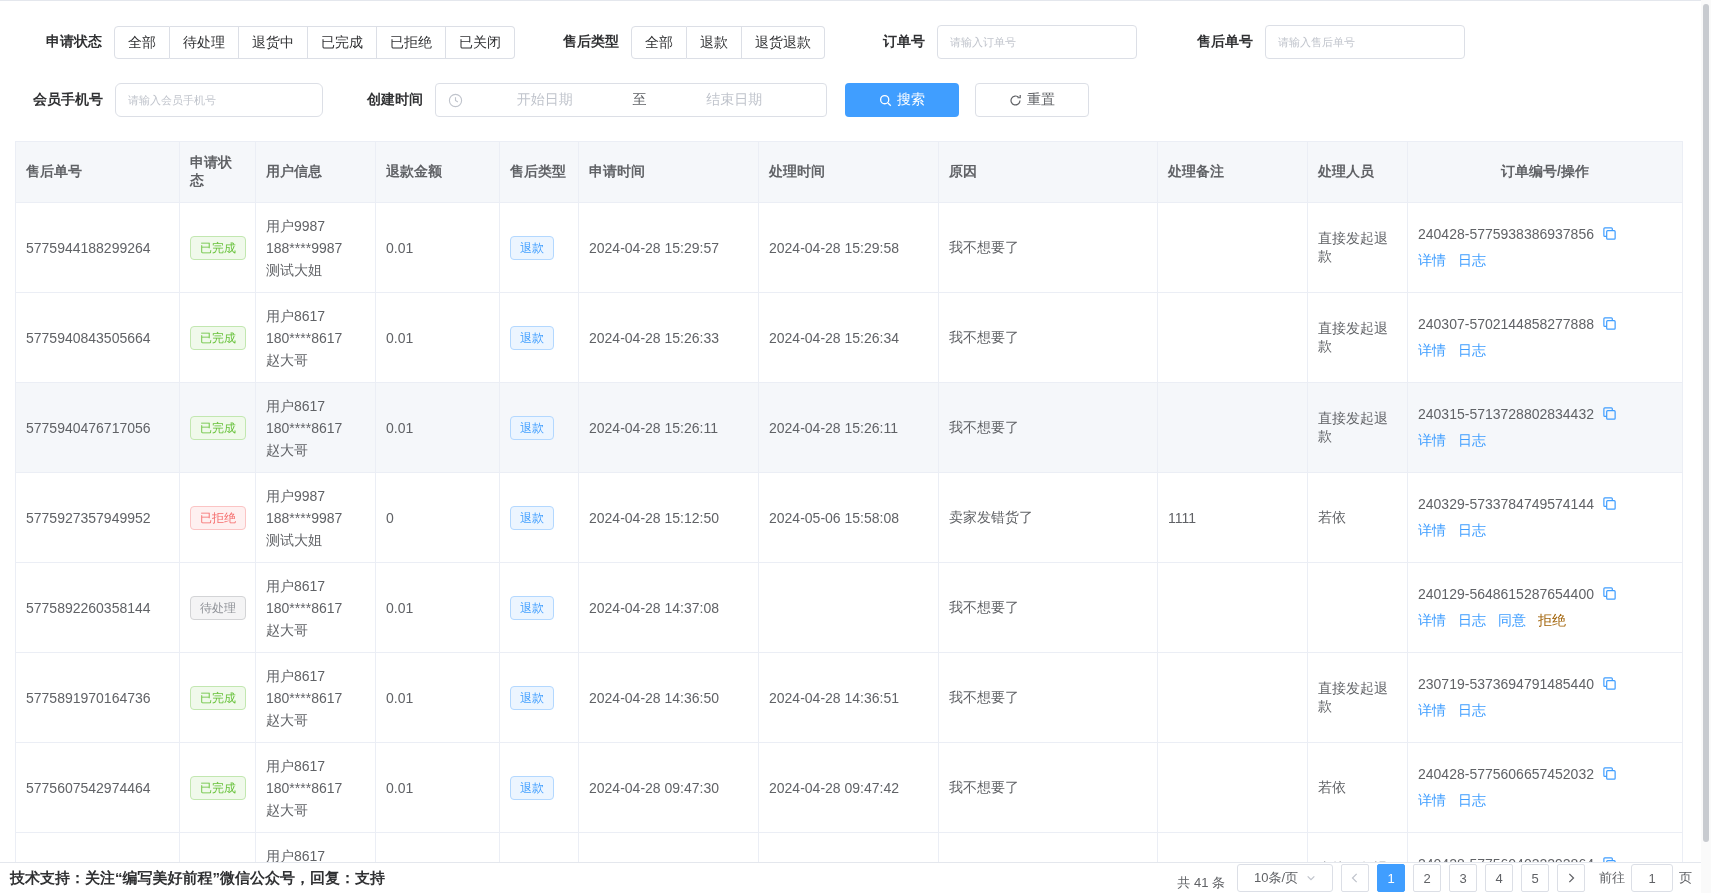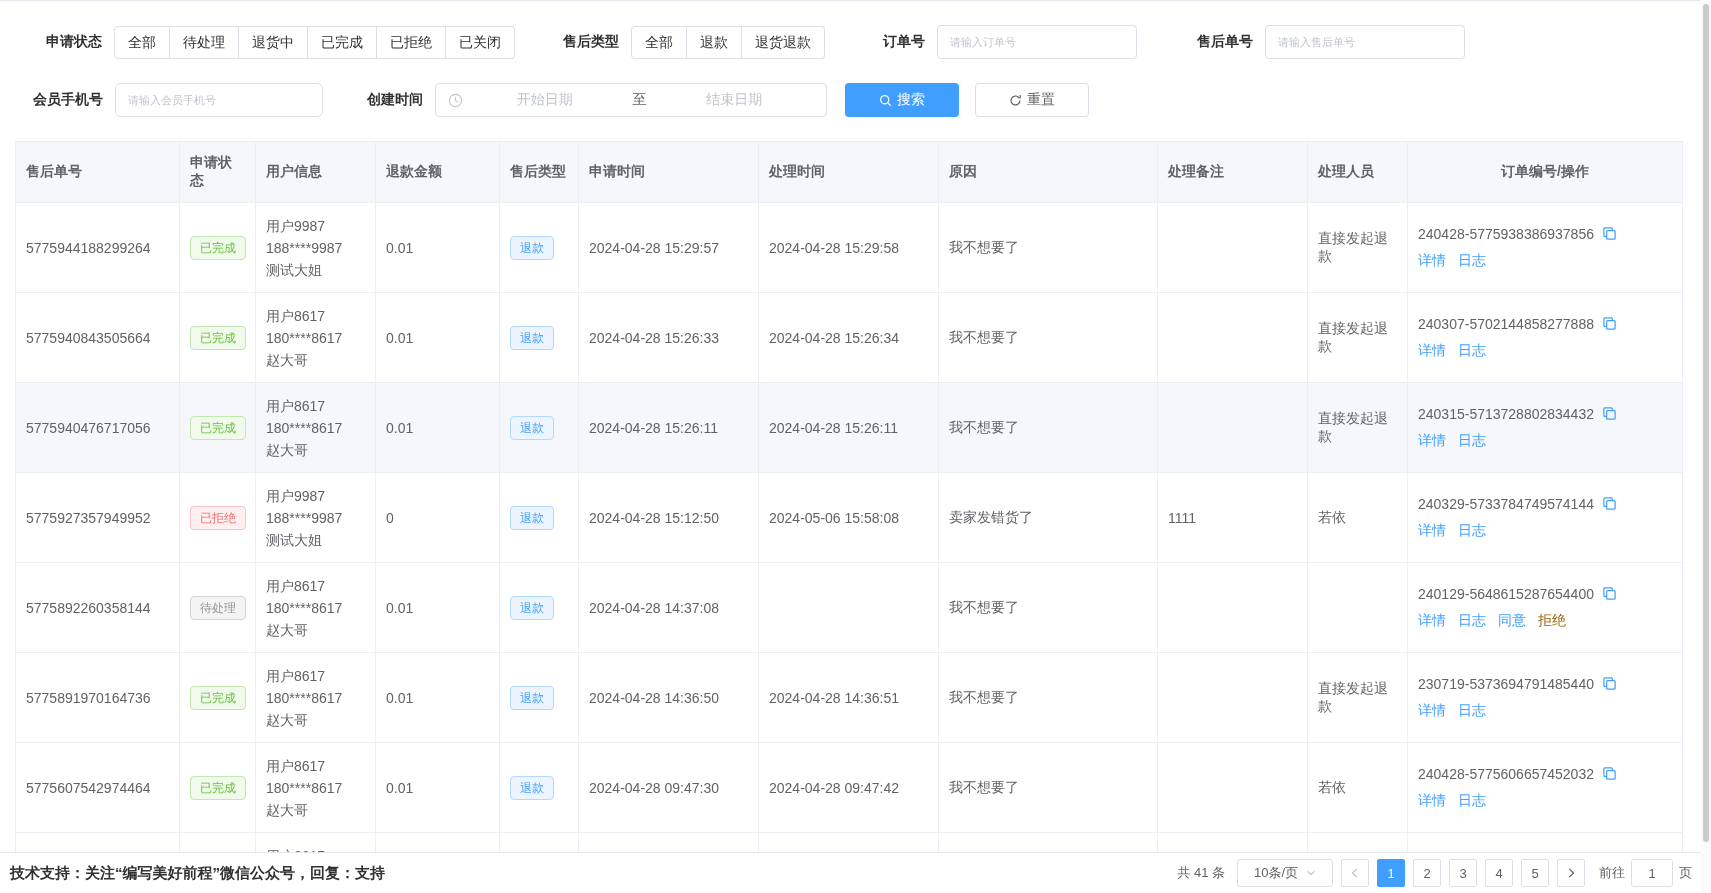--- a/index.html
+++ b/index.html
@@ -55,26 +55,26 @@
   .user-info div { line-height:22px; }
 
   .order-cell { padding-left:42px; }
   .order-line { display:flex; align-items:center; gap:8px; }
   .copy-icon { display:inline-flex; cursor:pointer; }
   .action-line { margin-top:10px; display:flex; gap:12px; }
   .action-link { color:#409eff; cursor:pointer; text-decoration:none; }
   .action-link.danger { color:#a16207; }
 
   
-  .footer-bar { position:absolute; left:0; right:0; bottom:0; height:41px; background:#fff;
+  .footer-bar { position:absolute; left:0; right:0; bottom:0; height:31px; background:#fff;
     border-top:1px solid #e4e7ed; display:flex; align-items:center; justify-content:space-between;
     padding:0 19px 0 10px; z-index:10; }
   .support-text { font-weight:bold; color:#303133; font-size:15px; }
 
-  .pagination { display:flex; align-items:center; gap:8px; color:#606266; font-size:13px; }
+  .pagination { display:flex; align-items:flex-end; gap:8px; color:#606266; font-size:13px; }
   .total-text { margin-right:4px; font-size:13px; }
   .page-size-select { width:96px; height:28px; border:1px solid #dcdfe6; border-radius:3px;
     display:flex; align-items:center; justify-content:center; gap:8px; cursor:pointer; background:#fff; }
   .pager-btn { min-width:28px; height:28px; border:1px solid #dcdfe6; border-radius:2px; background:#fff;
     color:#606266; display:inline-flex; align-items:center; justify-content:center; cursor:pointer; padding:0 4px; }
   .pager-btn.active { background:#409eff; color:#fff; border-color:#409eff; }
   .pager-btn.disabled { color:#c0c4cc; cursor:default; }
   .page-list { display:inline-flex; gap:8px; }
   .goto { display:flex; align-items:center; gap:6px; margin-left:6px; }
   .goto-input { width:42px; height:28px; border:1px solid #dcdfe6; border-radius:3px; text-align:center;

